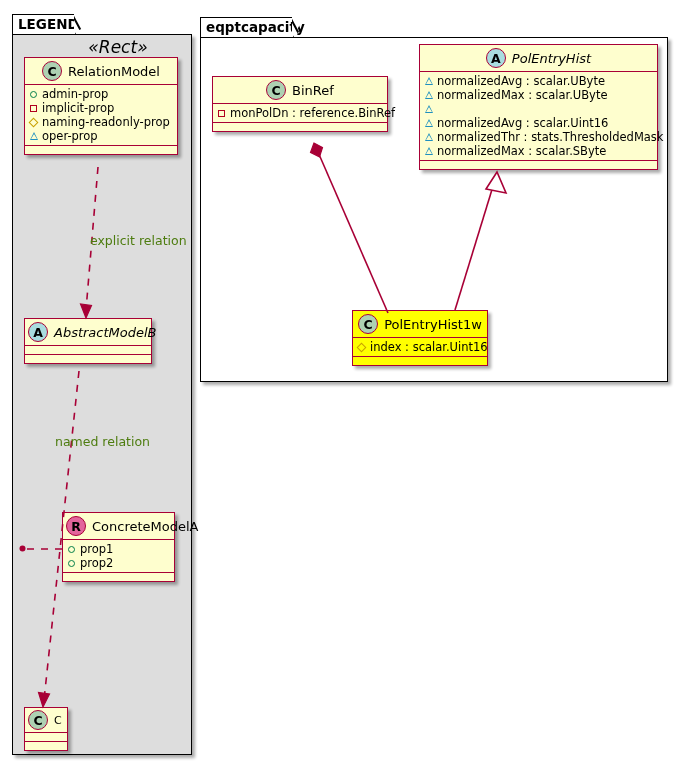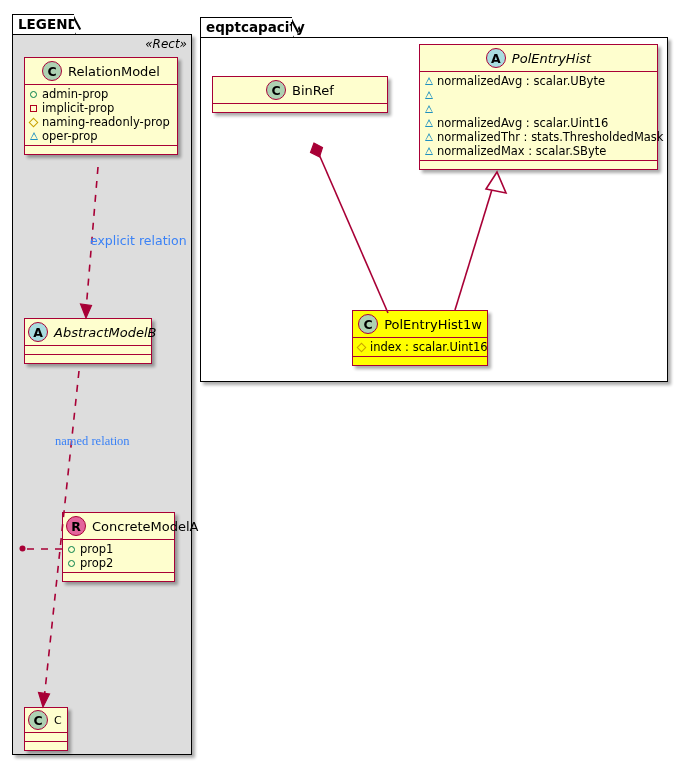--- a/index.html
+++ b/index.html
@@ -170,36 +170,36 @@
   
   #edges {
     position: absolute;
     left: 0; top: 0;
     width: 688px; height: 775px;
     pointer-events: none;
   }
   .edge-label {
     position: absolute;
     font-size: 12.5px;
-    color: #3b82f6;
+    color: #4d7c0f;
     white-space: nowrap;
   }
 </style>
 </head>
 <body>
 
 <div id="canvas">
 
   <div class="pkg-tab legend-tab" style="left:12px; top:14px; width:64px;">
     <span>LEGEND</span>
     <span class="fold"></span>
   </div>
   <div class="pkg legend-pkg" style="left:12px; top:34px; width:180px; height:721px;"></div>
 
-  <div style="position:absolute; left:31px; top:37px; width:156px; text-align:right; font-style:italic; font-size:12px; color:#000;">«Rect»</div>
+  <div style="position:absolute; left:40px; top:37px; width:156px; text-align:center; font-style:italic; font-size:17px; color:#000;">«Rect»</div>
 
   <div class="uclass" style="left:24px; top:57px; width:154px;">
     <div class="hdr">
       <span class="badge c">C</span>
       <span class="cname">RelationModel</span>
     </div>
     <div class="attrs">
       <div class="attr">
         <span class="ico"><i class="g-circle"></i></span>
         <span class="txt">admin-prop</span>
@@ -260,35 +260,42 @@
     <span>eqptcapacity</span>
     <span class="fold"></span>
   </div>
   <div class="pkg" style="left:200px; top:37px; width:468px; height:345px;"></div>
 
   <div class="uclass" style="left:212px; top:76px; width:176px;">
     <div class="hdr">
       <span class="badge c">C</span>
       <span class="cname">BinRef</span>
     </div>
+    <div class="attrs">
+      <div class="attr">
+        <span class="ico"><i class="g-square"></i></span>
+        <span class="txt">monPolDn : reference.BinRef</span>
+      </div>
+    </div>
     <div class="foot"></div>
   </div>
 
   <div class="uclass" style="left:419px; top:44px; width:239px;">
     <div class="hdr">
       <span class="badge a">A</span>
       <span class="cname it">PolEntryHist</span>
     </div>
     <div class="attrs">
       <div class="attr">
         <span class="ico"><i class="g-triangle"></i></span>
         <span class="txt">normalizedAvg : scalar.UByte</span>
       </div>
       <div class="attr">
         <span class="ico"><i class="g-triangle"></i></span>
+        <span class="txt">normalizedMax : scalar.UByte</span>
       </div>
       <div class="attr">
         <span class="ico"><i class="g-triangle"></i></span>
       </div>
       <div class="attr">
         <span class="ico"><i class="g-triangle"></i></span>
         <span class="txt">normalizedAvg : scalar.Uint16</span>
       </div>
       <div class="attr">
         <span class="ico"><i class="g-triangle"></i></span>
@@ -338,15 +345,15 @@
       <path d="M 314 143 L 310.5 152.5 L 319.5 157 L 322.5 147.5 Z" fill="#A80036" stroke="#A80036" stroke-width="1.2"></path>
     </g>
 
     <g>
       <path d="M 455 310 L 494 183" stroke="#A80036" stroke-width="1.6" fill="none"></path>
       <path d="M 497 172 L 486 189 L 506 193 Z" fill="#FFFFFF" stroke="#A80036" stroke-width="1.6"></path>
     </g>
   </svg>
 
   <div class="edge-label" style="left:90px; top:233px;">explicit relation</div>
-  <div class="edge-label" style="left:55px; top:434px;font-family:Liberation Serif, serif;">named relation</div>
+  <div class="edge-label" style="left:55px; top:434px;">named relation</div>
 
 </div>
 
 </body></html>

